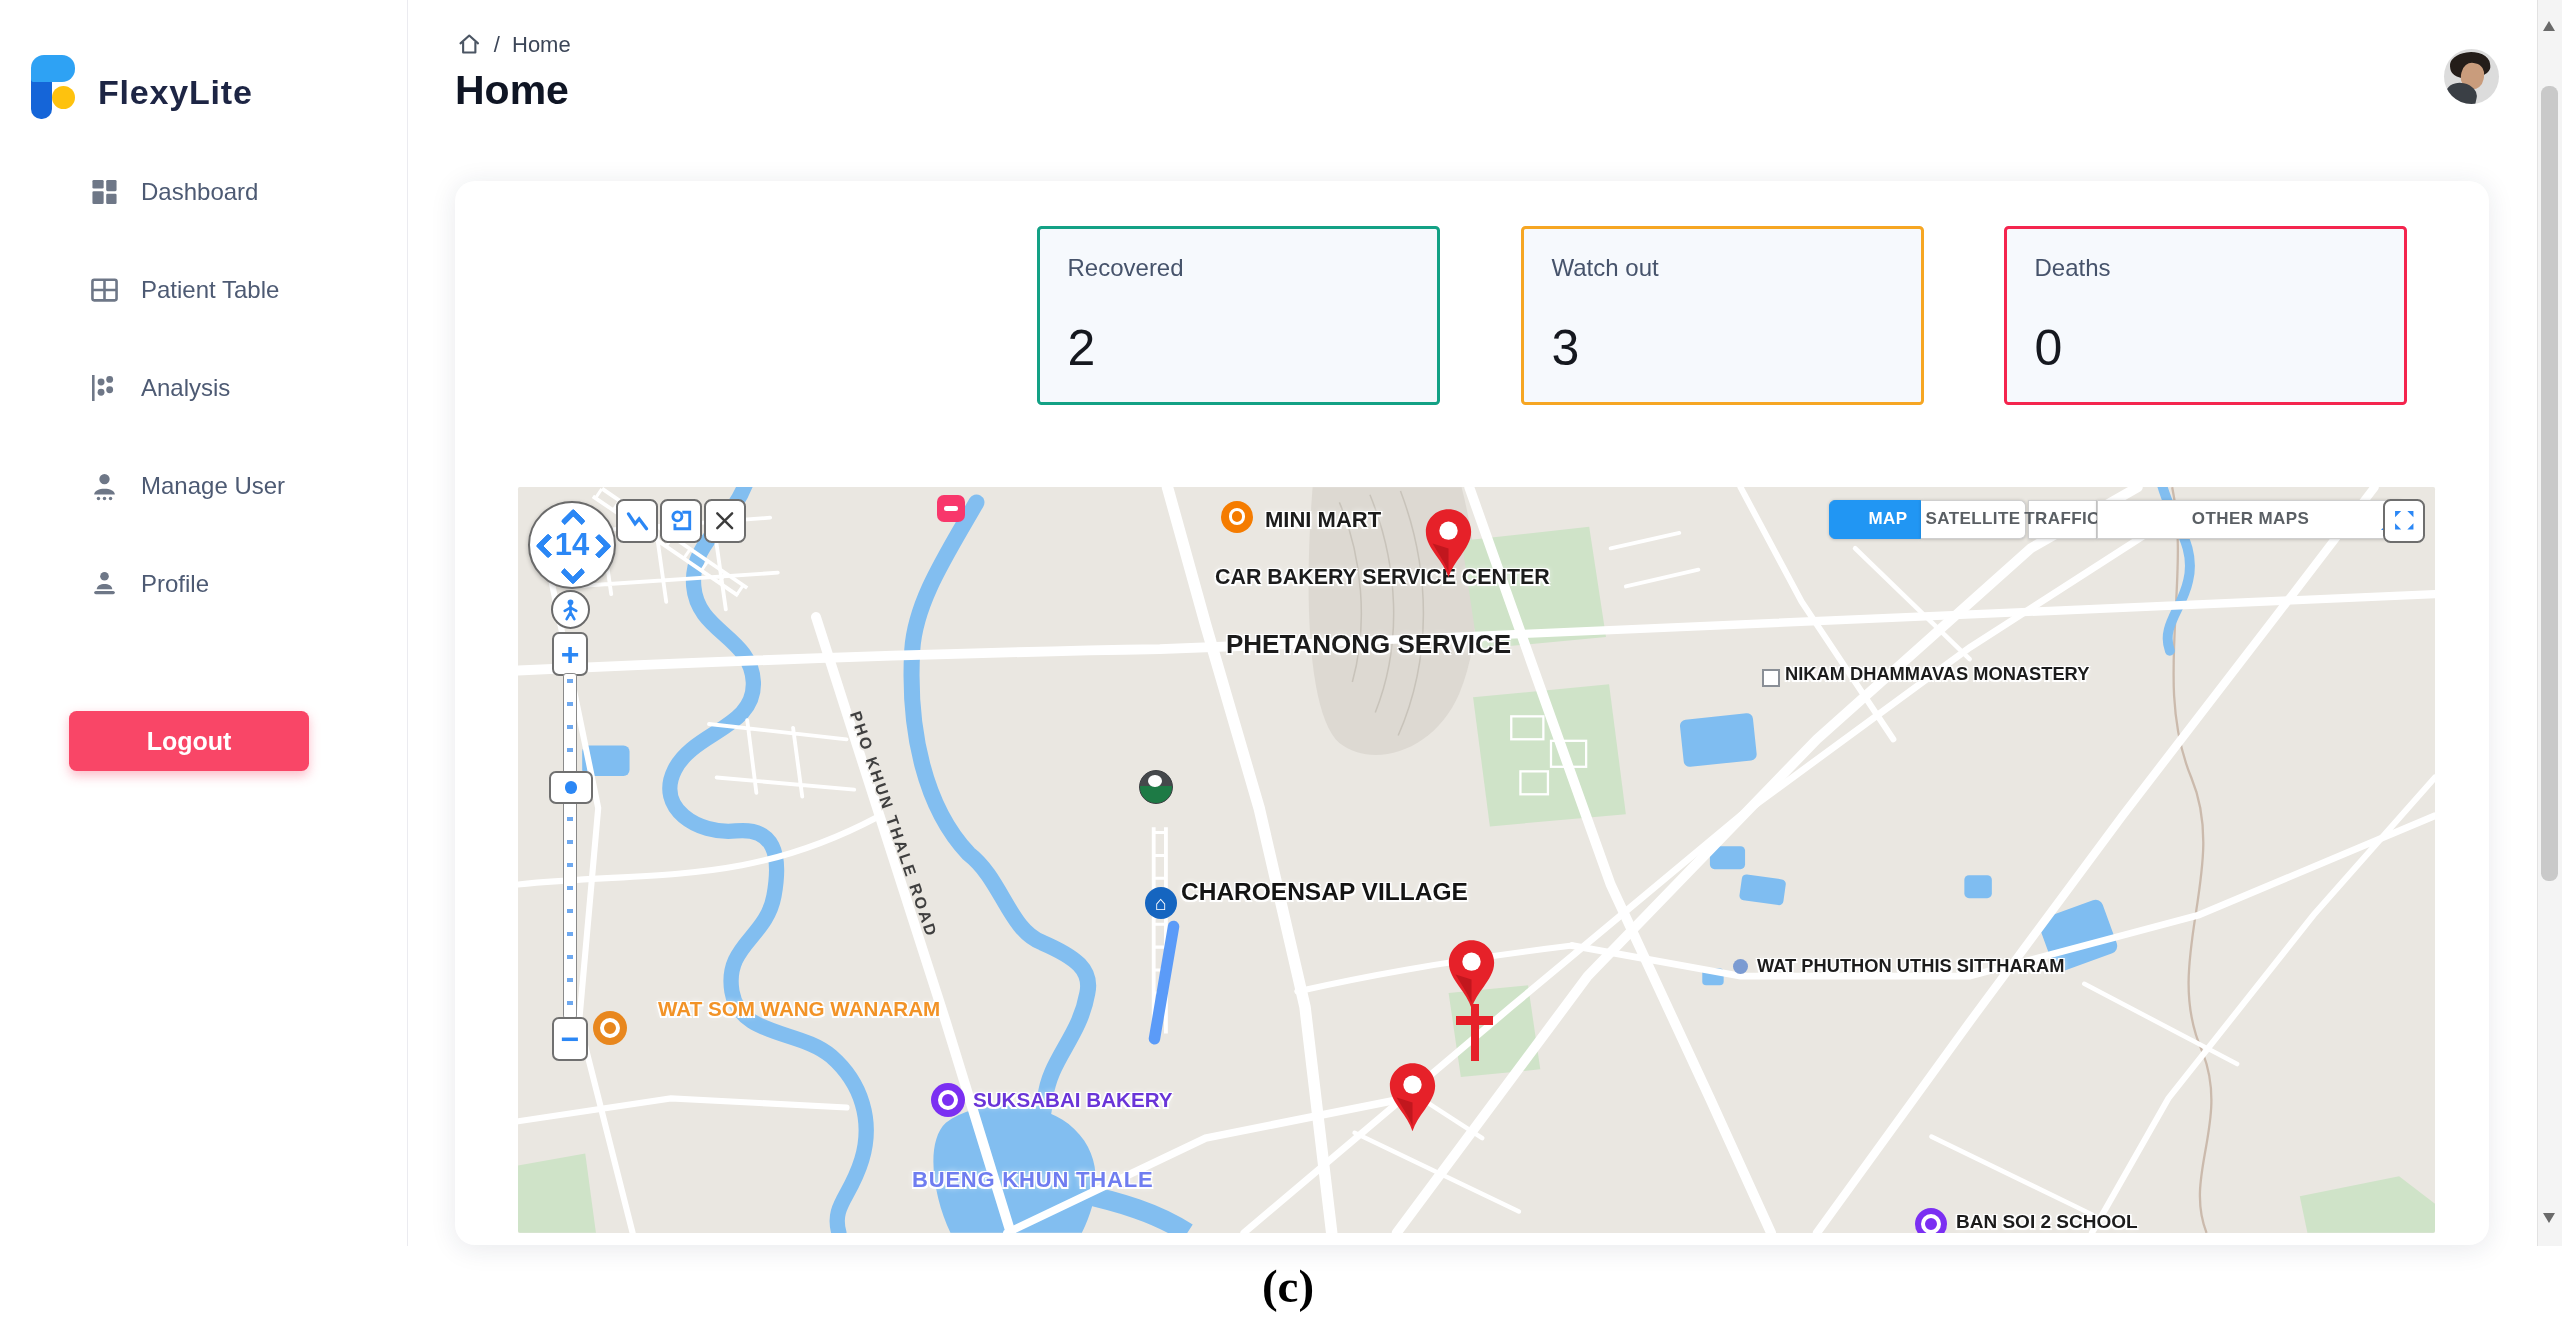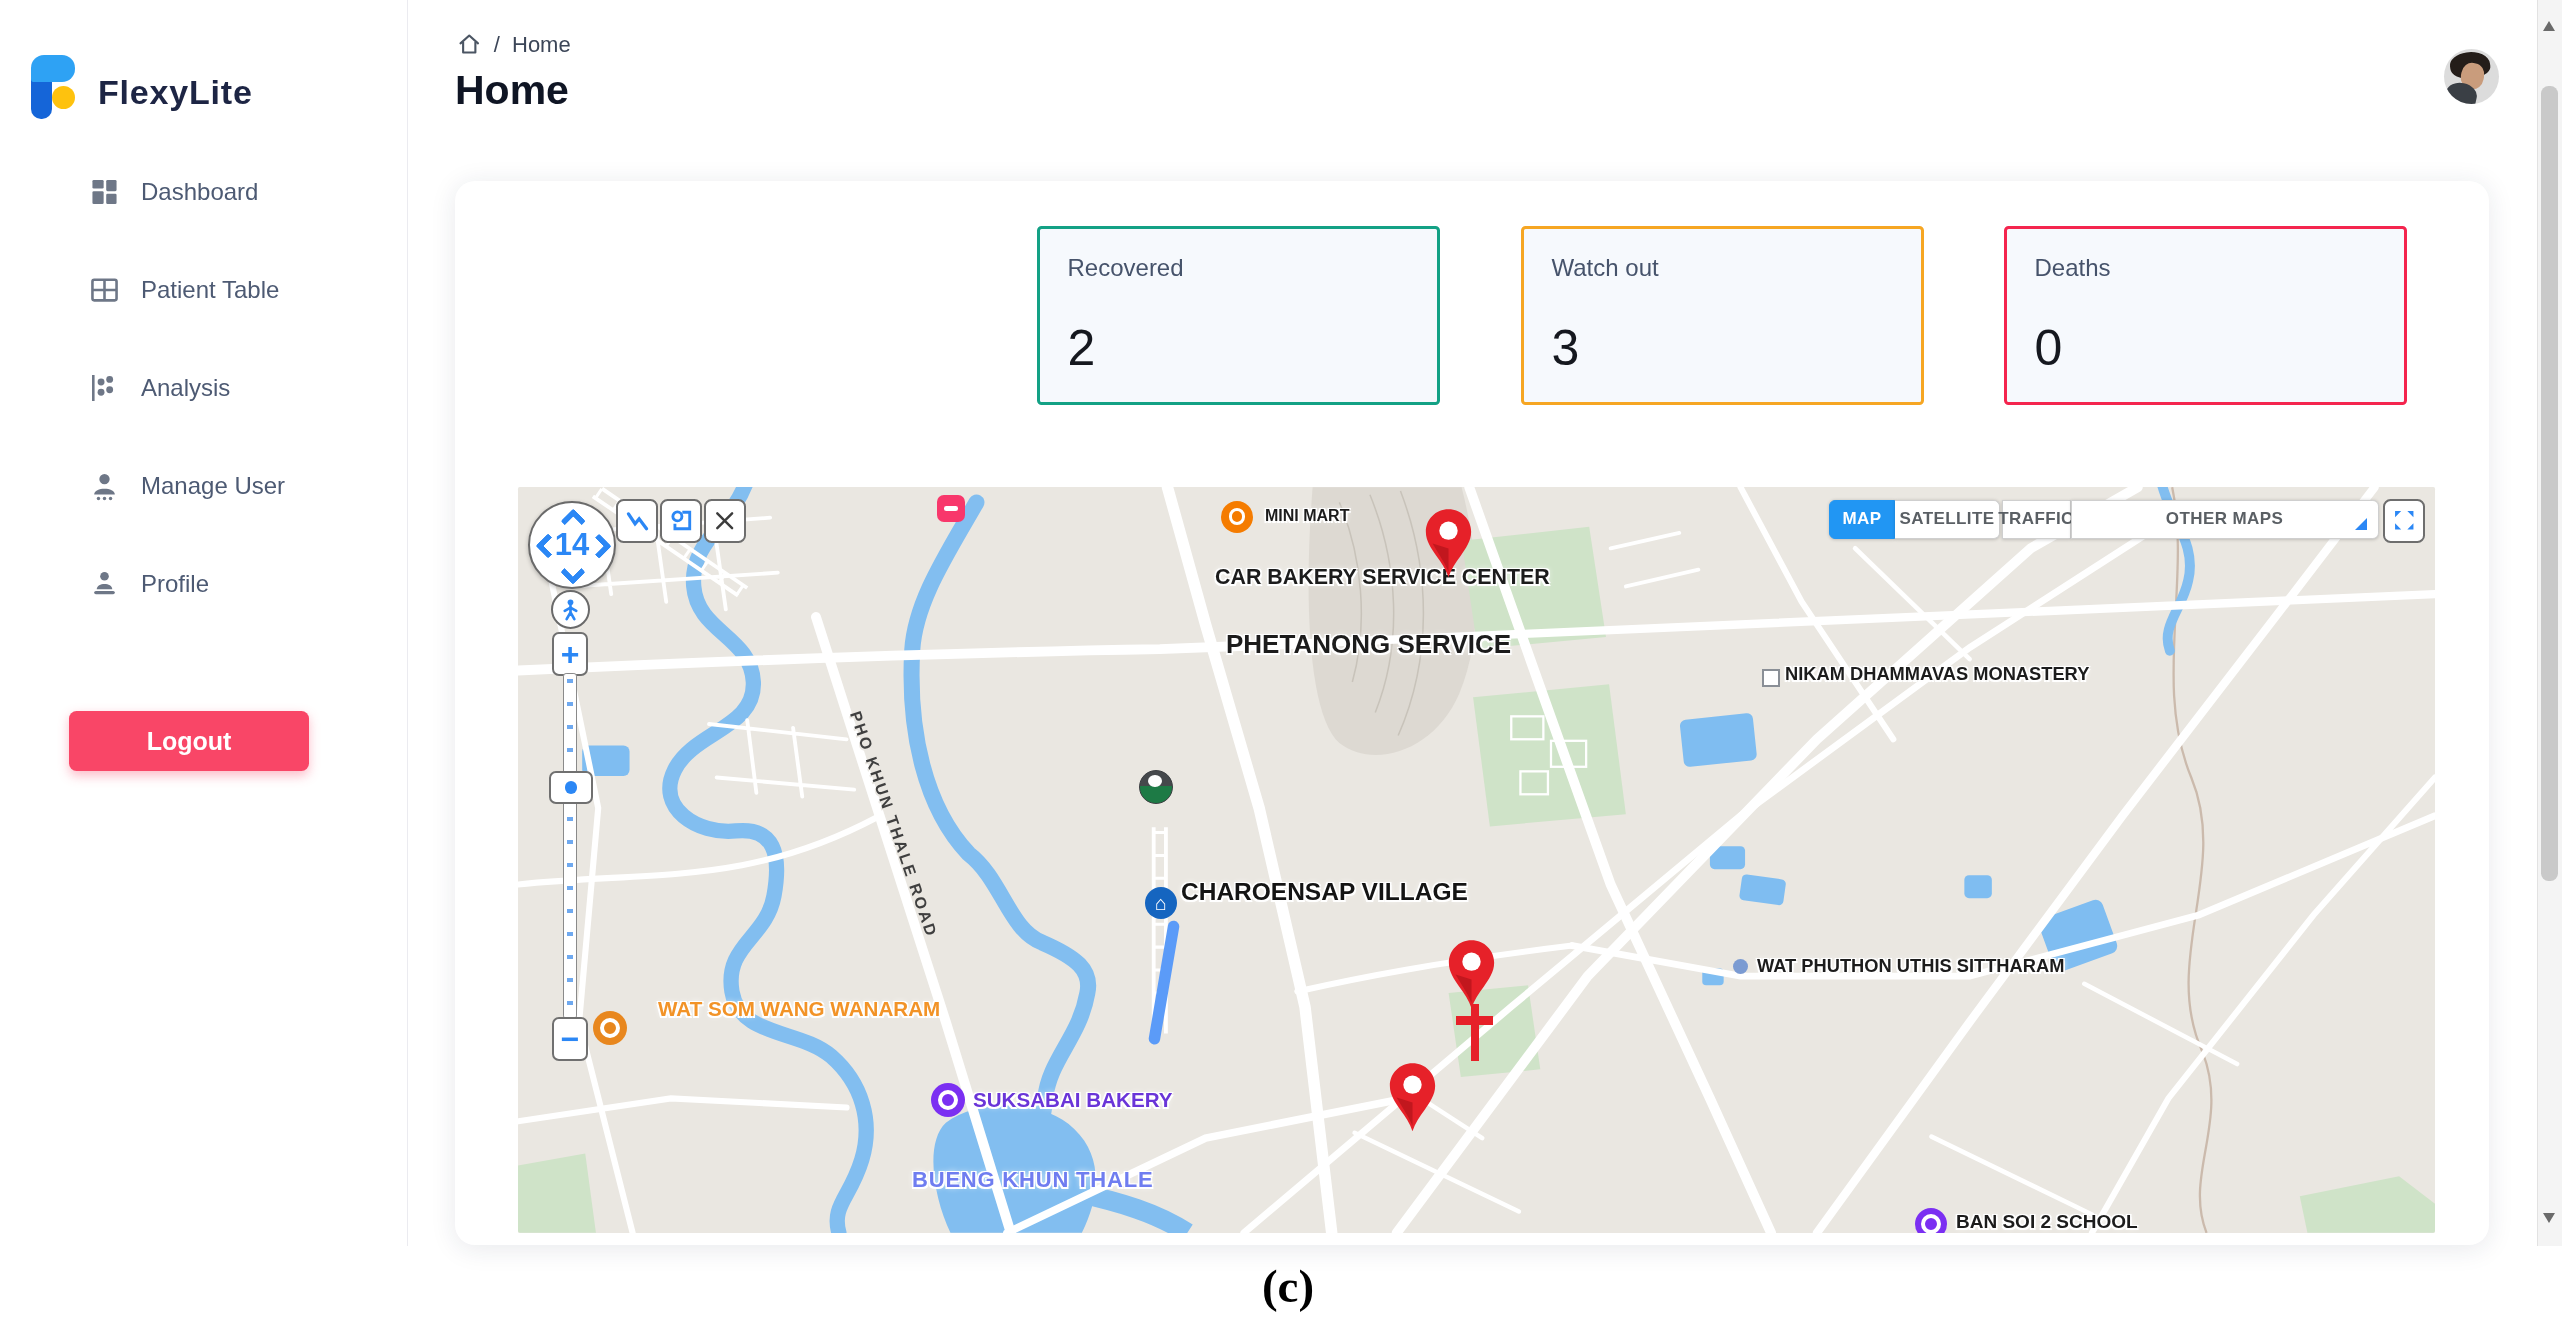--- a/index.html
+++ b/index.html
@@ -277,21 +277,21 @@
 
       <div class="abs road-label" style="left:345px;top:222px;">PHO KHUN THALE ROAD</div>
 
       <div class="abs poi-circle" style="left:419px;top:7.6px;width:27.5px;height:27.5px;background:#f8376b;border-radius:6.9px;">
         <div style="width:13.8px;height:5.3px;background:#fff;border-radius:2.3px;"></div>
       </div>
 
       <div class="abs poi-circle" style="left:703px;top:13.8px;width:32px;height:32px;background:#f57c00;">
         <div class="donut" style="border-width:3.8px;width:10.7px;height:10.7px;"></div>
       </div>
-      <span class="abs poi-label" style="left: 747px; top: 20px; font-size: 16px; color: rgb(28, 28, 28);">MINI MART</span>
+      <span class="abs poi-label" style="left: 747px; top: 20px; font-size: 22px; color: rgb(28, 28, 28);">MINI MART</span>
 
       <span class="abs poi-label" style="left: 697px; top: 78px; font-size: 21.4px; color: rgb(28, 28, 28);">CAR BAKERY SERVICE CENTER</span>
 
       <span class="abs poi-label" style="left: 708px; top: 142px; font-size: 26px; color: rgb(28, 28, 28);">PHETANONG SERVICE</span>
 
       <div class="abs poi-circle" style="left:627px;top:400px;width:32px;height:32px;background:#1565c0;">
         <span style="color:#fff;font-size:20px;line-height:1;">⌂</span>
       </div>
       <span class="abs poi-label" style="left: 663px; top: 391px; font-size: 24.5px; color: rgb(20, 20, 20);">CHAROENSAP VILLAGE</span>
 
@@ -379,21 +379,21 @@
       <div class="abs zoombtn" style="top:145px;">+</div>
       <div class="abs slidertrack">
           <div class="sliderticks"></div>
         </div>
       <div class="abs sliderthumb">
           <div class="thumbdot"></div>
         </div>
       <div class="abs zoombtn" style="top:530px;">−</div>
 
       <div class="abs layerbar" style="left:1311px;">
-        <div class="layerbtn active" style="width:64px;border-radius:6.1px 0 0 6.1px;">MAP</div>
+        <div class="layerbtn active" style="width:64px;border-radius:6.1px 0 0 6.1px;padding-left:26px;">MAP</div>
         <div class="layerbtn" style="width:104px;border-radius:0 6.1px 6.1px 0;border-left:none;">SATELLITE</div>
         <div class="layerbtn" style="width:67px;margin-left:1.5px;">TRAFFIC</div>
         <div class="layerbtn" style="width:306px;border-radius:0 6.1px 6.1px 0;position:relative;">
           <span>OTHER MAPS</span>
           <span class="othertri"></span>
         </div>
       </div>
       <div class="abs fsbtn">
         <svg width="24.5" height="24.5" viewBox="0 0 24 24">
           <path d="M3,9 V3 H9 Z M15,3 H21 V9 Z M21,15 V21 H15 Z M9,21 H3 V15 Z" fill="#2b87f5"></path>

